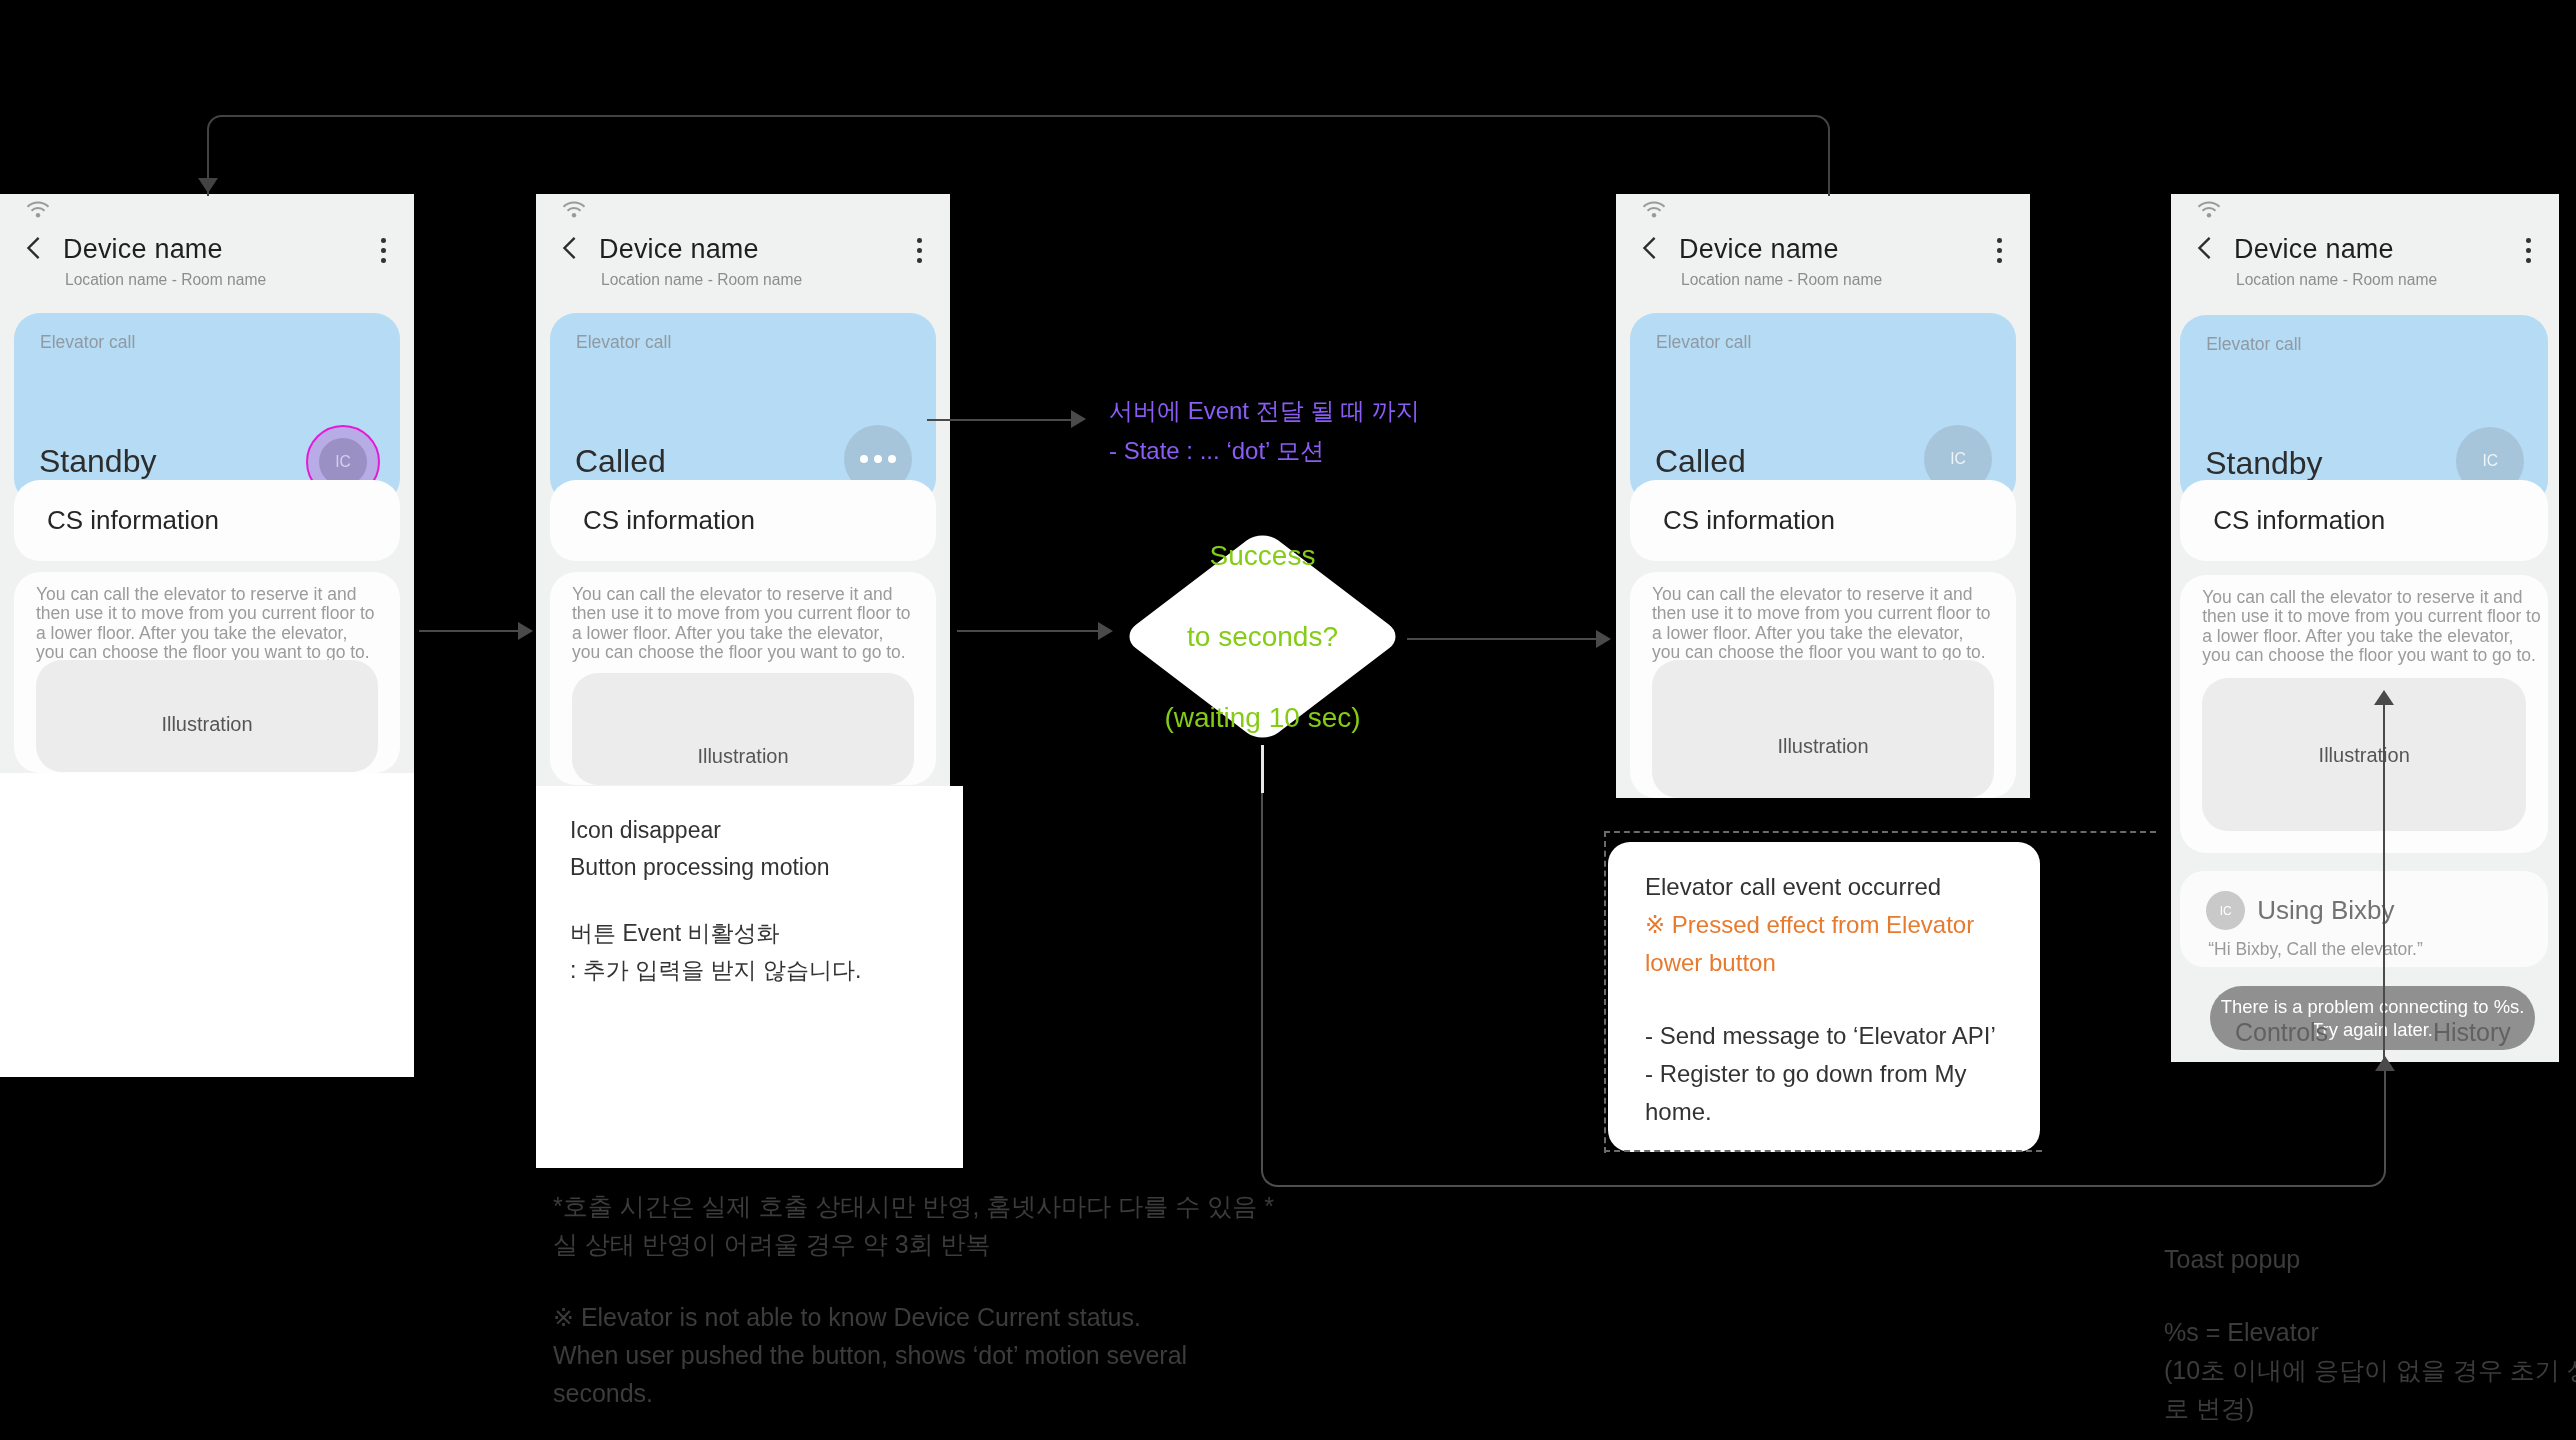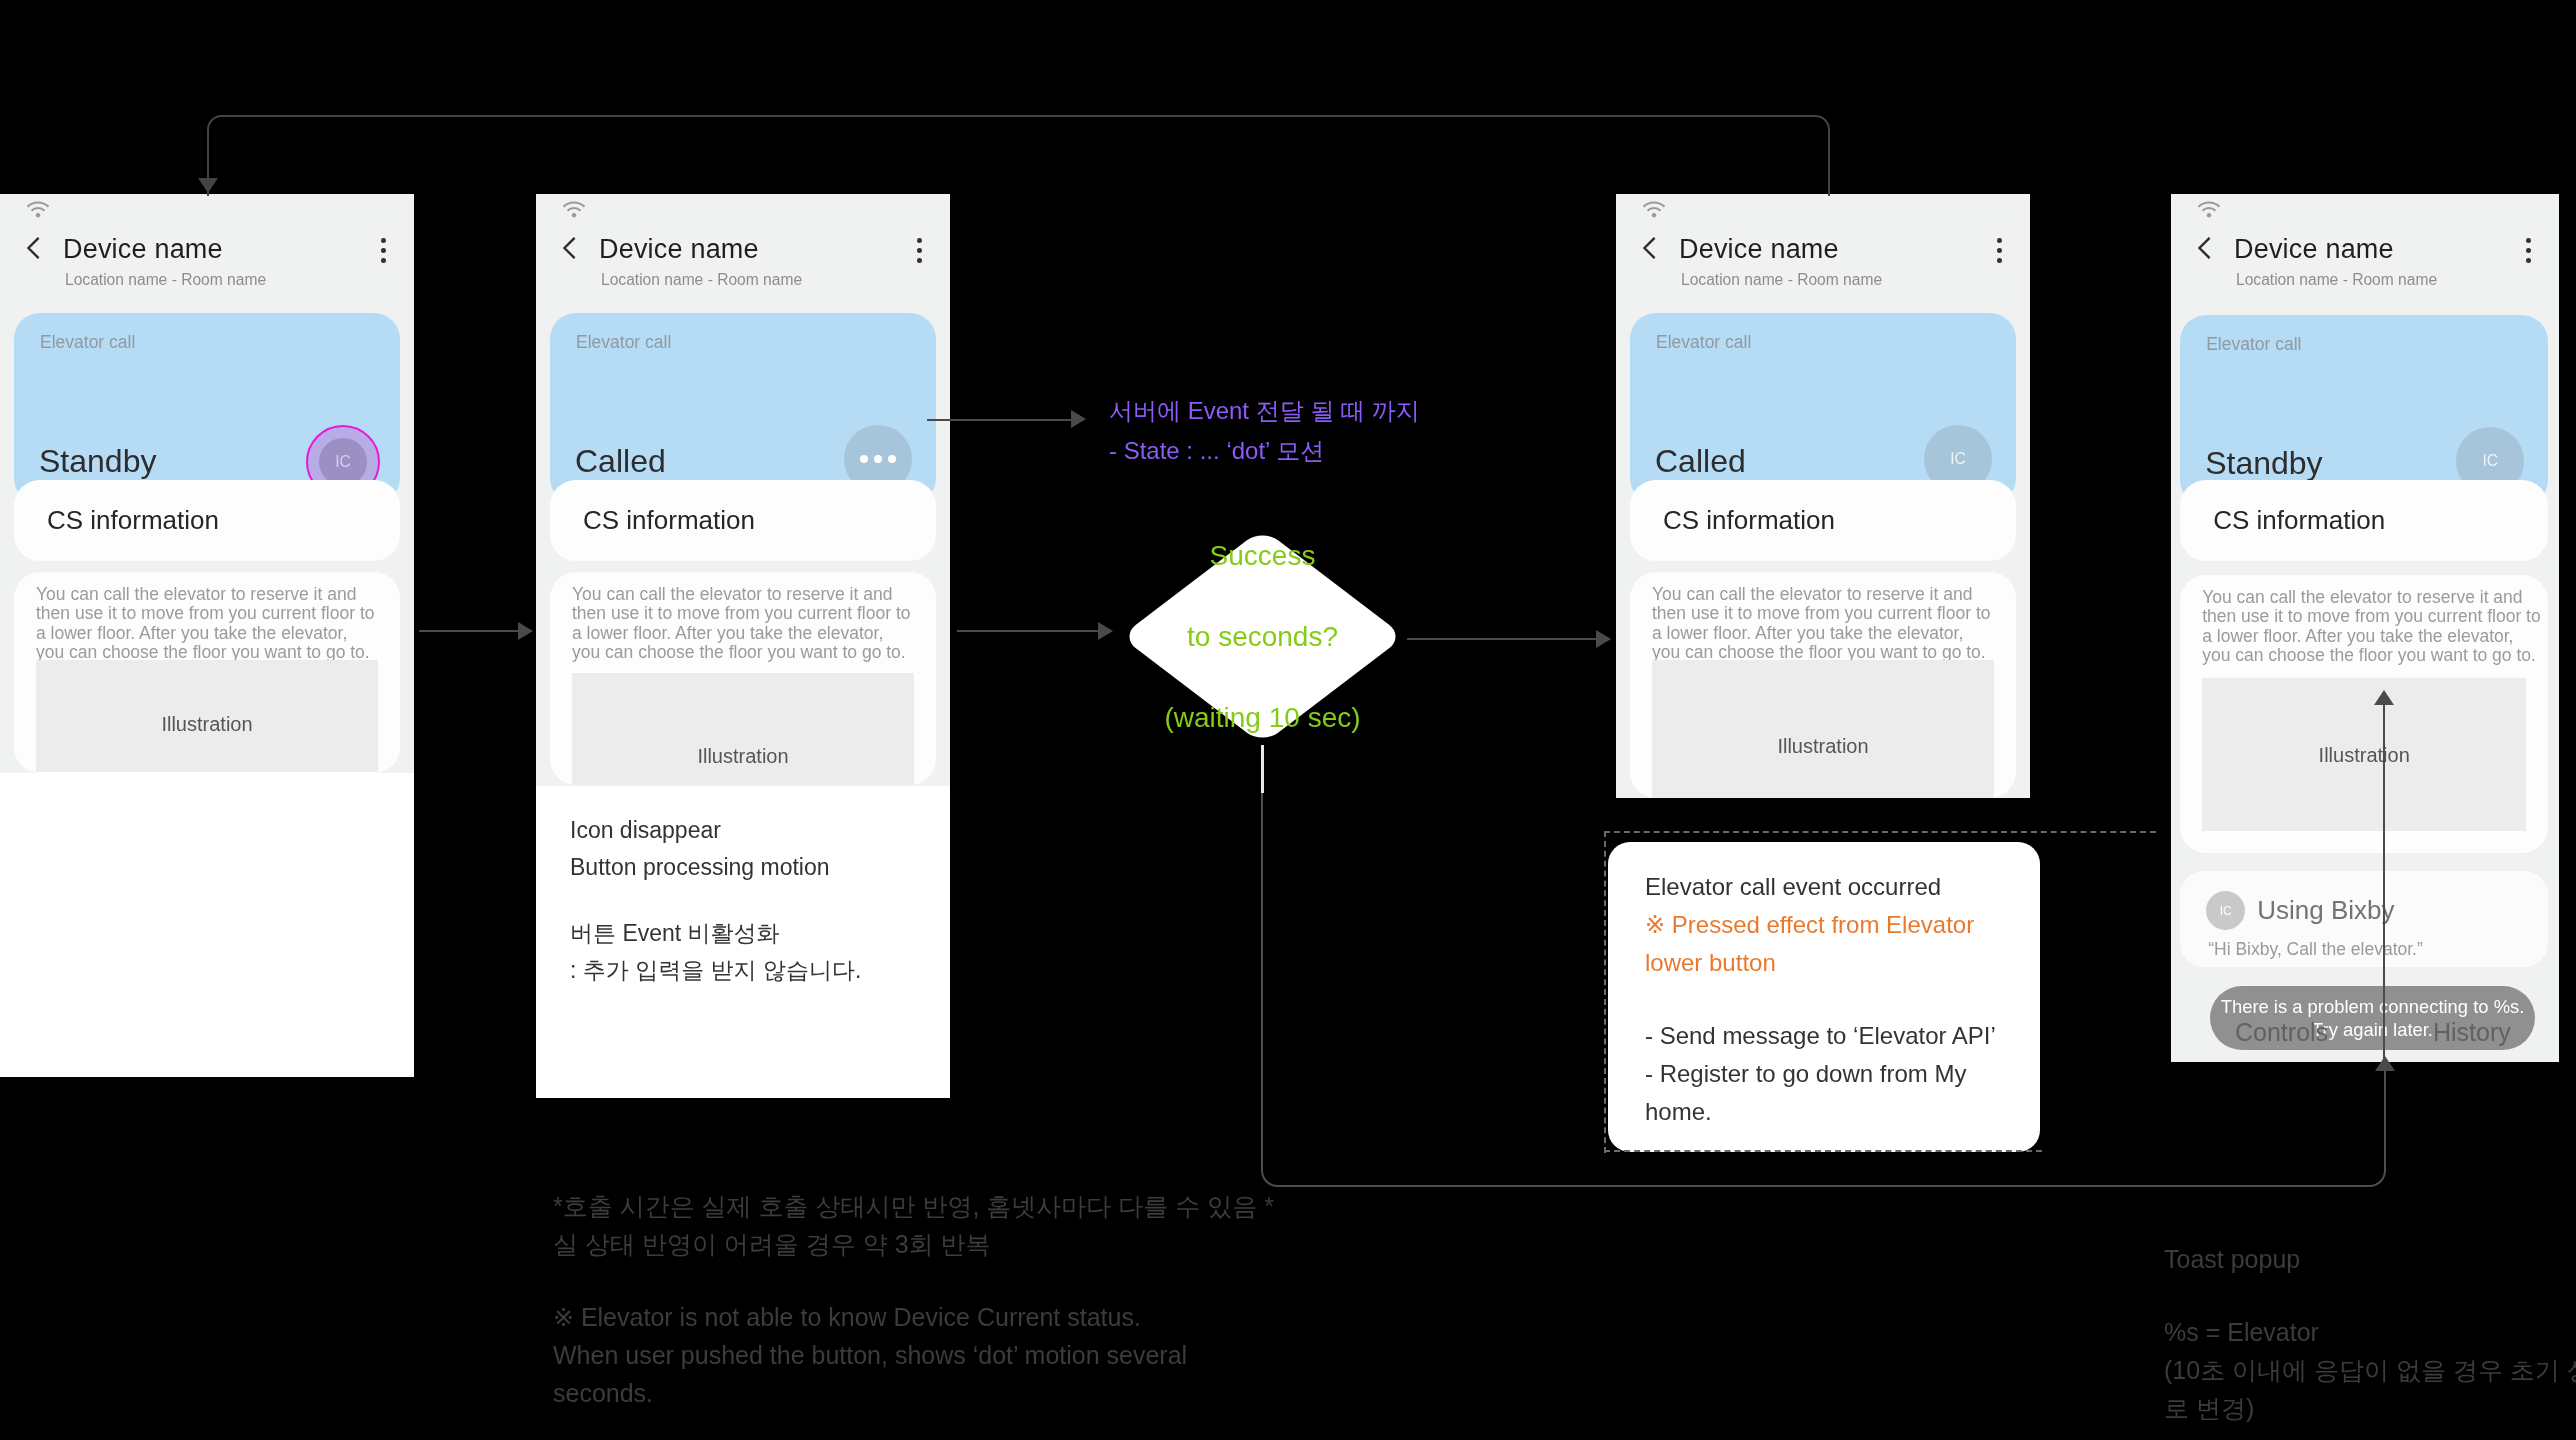--- a/index.html
+++ b/index.html
@@ -21,21 +21,21 @@
   .ic-plain{right:24px;bottom:11px;width:68px;height:68px;background:#a6c4da;color:#eef5f9;font-size:15.6px;}
   .ic-ring{right:20px;bottom:5.5px;width:70px;height:70px;background:#b7ace5;border:2.8px solid #e61ad6;}
   .ic-ring .inner{width:48px;height:48px;border-radius:50%;background:#9a90c4;color:#d6cfee;
                   display:flex;align-items:center;justify-content:center;font-size:15.6px;}
   .dots-btn{right:24px;bottom:11px;width:68px;height:68px;background:#a6c4da;gap:5.5px;}
   .dots-btn i{width:8.3px;height:8.3px;border-radius:50%;background:#fff;}
   .card.cs{top:286px;height:81px;display:flex;align-items:center;cursor:pointer;}
   .cs-text{margin-left:33px;font-size:26px;color:#262626;}
   .card.desc{top:378px;overflow:hidden;}
   .desc-p{position:absolute;left:22px;top:13px;width:344px;font-size:17.5px;line-height:19.3px;color:#9b9b9b;margin:0;}
-  .illus{position:absolute;left:22px;right:22px;background:#ececec;display:flex;justify-content:center;}
+  .illus{position:absolute;left:22px;right:22px;background:#ececec;display:flex;justify-content:center;border-radius:26px;}
   .illus span{font-size:20px;color:#555;}
   .white-area{position:absolute;left:0;width:100%;background:#fff;}
   .p2note{position:absolute;left:34px;font-size:23px;line-height:37px;color:#333;}
   .p2note div{white-space:nowrap;}
   
   .bixby{position:absolute;left:9.2px;top:677px;width:368px;height:96px;border-radius:24px;background:#fbfbfb;cursor:pointer;}
   .bixby-ic{position:absolute;left:26px;top:20px;width:39px;height:39px;border-radius:50%;background:#c9c9c9;
             color:#fff;font-size:12px;display:flex;align-items:center;justify-content:center;}
   .bixby-title{position:absolute;left:77px;top:24px;font-size:26px;color:#737373;}
   .bixby-quote{position:absolute;left:28px;top:68px;font-size:17.5px;color:#9a9a9a;}
@@ -141,21 +141,21 @@
     </div>
     <div class="card cs">
       <span class="cs-text">CS information</span>
     </div>
     <div class="card desc" style="height:213px;">
       <p class="desc-p">You can call the elevator to reserve it and then use it to move from you current floor to a lower floor. After you take the elevator, you can choose the floor you want to go to.</p>
       <div class="illus" style="top:101px;height:112px;">
         <span style="margin-top:72px;">Illustration</span>
       </div>
     </div>
-    <div class="white-area" style="top:592px;height:312px;">
+    <div class="white-area" style="top:592px;height:382px;padding-left:13px;">
       <div class="p2note" style="top:26px;">
         <div>Icon disappear</div>
         <div>Button processing motion</div>
         <div style="height:29px;"></div>
         <div>버튼 Event 비활성화</div>
         <div>: 추가 입력을 받지 않습니다.</div>
       </div>
     </div>
   </div>
 

